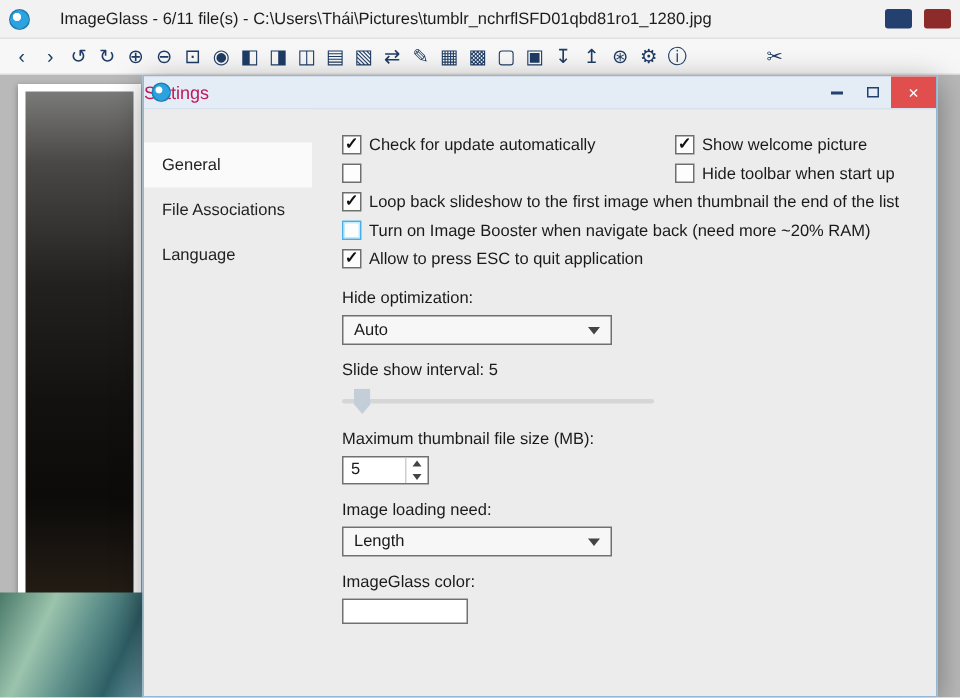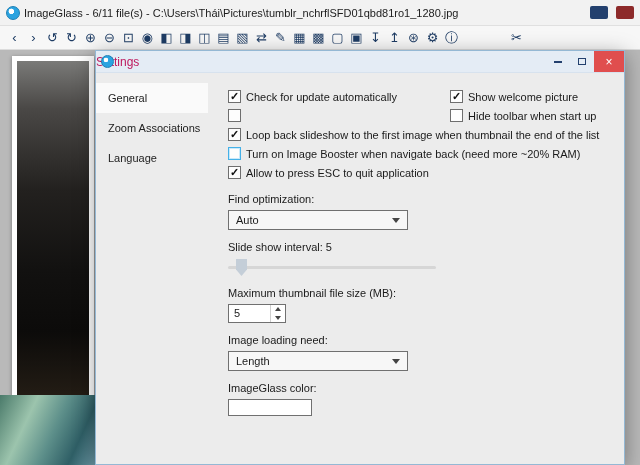--- a/index.html
+++ b/index.html
@@ -2,21 +2,21 @@
 <html><head>
 <meta charset="utf-8">
 <style>
   * { margin:0; padding:0; box-sizing:border-box; }
   html,body { width:640px; height:465px; }
   body { font-family:"Liberation Sans", sans-serif; }
   .screen { position:relative; width:640px; height:465px; background:#b9b9b9; overflow:hidden; }
 
   
   .titlebar { position:absolute; left:0; top:0; width:640px; height:26px; background:#f2f2f2;
-              display:flex; align-items:center; gap:4px; padding:0 6px; border-bottom:1px solid #e0e0e0; }
+              display:flex; align-items:center; gap:20px; padding:0 6px; border-bottom:1px solid #e0e0e0; }
   .logo { width:14px; height:14px; border-radius:50%; flex:0 0 auto;
           background:radial-gradient(circle at 36% 36%, #ffffff 0 2.5px, #2ba3e0 3px 100%);
           border:1px solid #1b7fb5; }
   .title-text { font-size:11px; color:#1c1c1c; white-space:nowrap; overflow:hidden; }
   .win-btns { margin-left:auto; display:flex; gap:8px; align-items:center; }
   .win-btn { width:18px; height:13px; border-radius:2px; }
   .win-btn.min { background:#23406e; }
   .win-btn.close { background:#8d2a2a; }
 
   .toolbar { position:absolute; left:0; top:26px; width:640px; height:24px; background:#f7f7f7;
@@ -46,21 +46,21 @@
               border:1px solid #1b7fb5; z-index:2; }
   .dlg-btns { margin-left:auto; display:flex; height:100%; z-index:2; }
   .dlg-btn { width:24px; height:100%; display:flex; align-items:center; justify-content:center; }
   .min-line { width:8px; height:2px; background:#23406e; }
   .max-box { width:8px; height:7px; border:1.5px solid #23406e; }
   .dlg-btn.close { width:30px; background:#e04e4e; color:#fff; font-size:12px; }
 
   .dlg-body { position:absolute; top:22px; left:0; right:0; bottom:0; display:flex; }
   .sidebar { width:112px; background:#ececec; padding-top:10px; flex:0 0 auto; }
   .side-item { height:30px; line-height:30px; padding-left:12px; font-size:11px; color:#222; cursor:default; }
-  .side-item.sel { background:#fafafa; }
+  .side-item.sel { background:#fafafa;margin-top:12px; }
 
   .content { flex:1; padding:14px 14px 0 20px; font-size:11px; color:#1a1a1a; }
   .cb-row { display:flex; height:19px; align-items:center; }
   .cb { display:inline-flex; align-items:center; gap:5px; cursor:default; }
   .cb.colL { width:222px; flex:0 0 auto; }
   .cbbox { width:13px; height:13px; background:#fdfdfd; border:1px solid #6e6e6e; flex:0 0 auto;
            display:flex; align-items:center; justify-content:center; font-size:11px; font-weight:bold; color:#111; }
   .cbbox.checked::after { content:"✓"; line-height:1; }
   .cbbox.focus { border-color:#45b1e8; box-shadow:inset 0 0 0 1px #c9e9fa; }
   .cb-label { white-space:nowrap; }
@@ -147,21 +147,21 @@
           </span>
         <span class="dlg-btn close">
             <span>×</span>
           </span>
       </span>
     </div>
 
     <div class="dlg-body">
       <div class="sidebar">
         <div class="side-item sel">General</div>
-        <div class="side-item">Zoom Associations</div>
+        <div class="side-item">File Associations</div>
         <div class="side-item">Language</div>
       </div>
 
       <div class="content">
 
         <div class="cb-row">
           <span class="cb colL">
             <span class="cbbox checked"></span>
             <span class="cb-label">Check for update automatically</span>
           </span>
@@ -195,21 +195,21 @@
           </span>
         </div>
 
         <div class="cb-row">
           <span class="cb">
             <span class="cbbox checked"></span>
             <span class="cb-label">Allow to press ESC to quit application</span>
           </span>
         </div>
 
-        <div class="glabel">Find optimization:</div>
+        <div class="glabel">Hide optimization:</div>
         <div class="combo">
           <span>Auto</span>
           <span class="chev"></span>
         </div>
 
         <div class="glabel">Slide show interval: 5</div>
         <div class="slider">
           <div class="track"></div>
           <div class="thumb"></div>
         </div>

